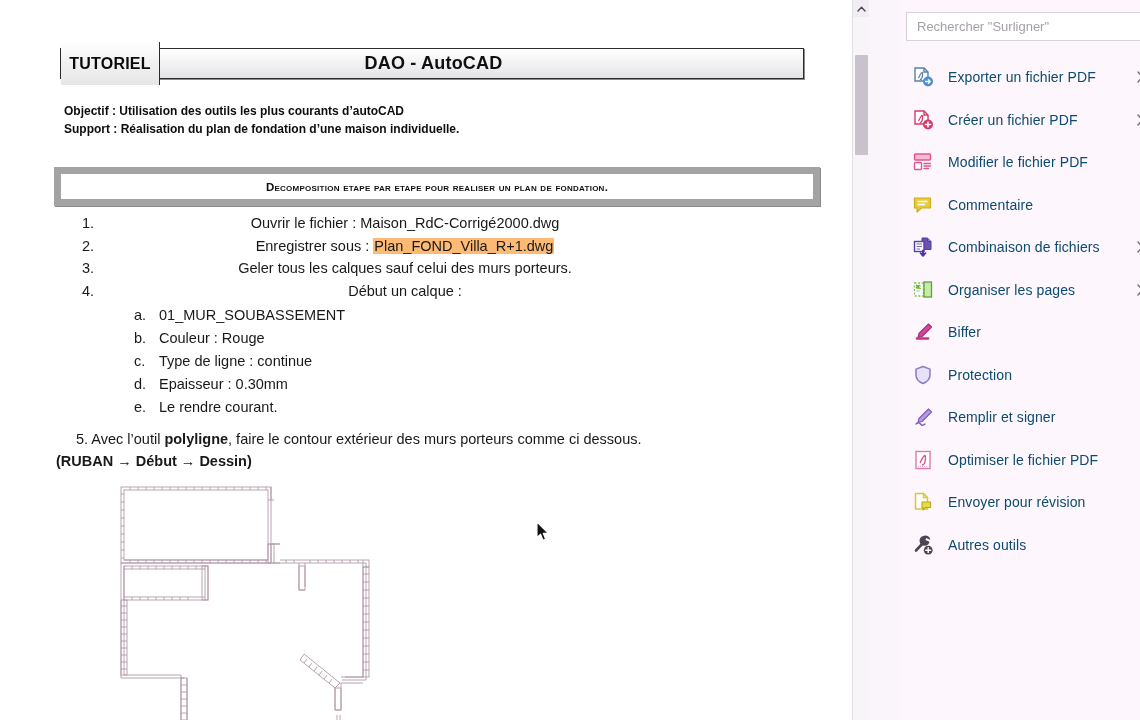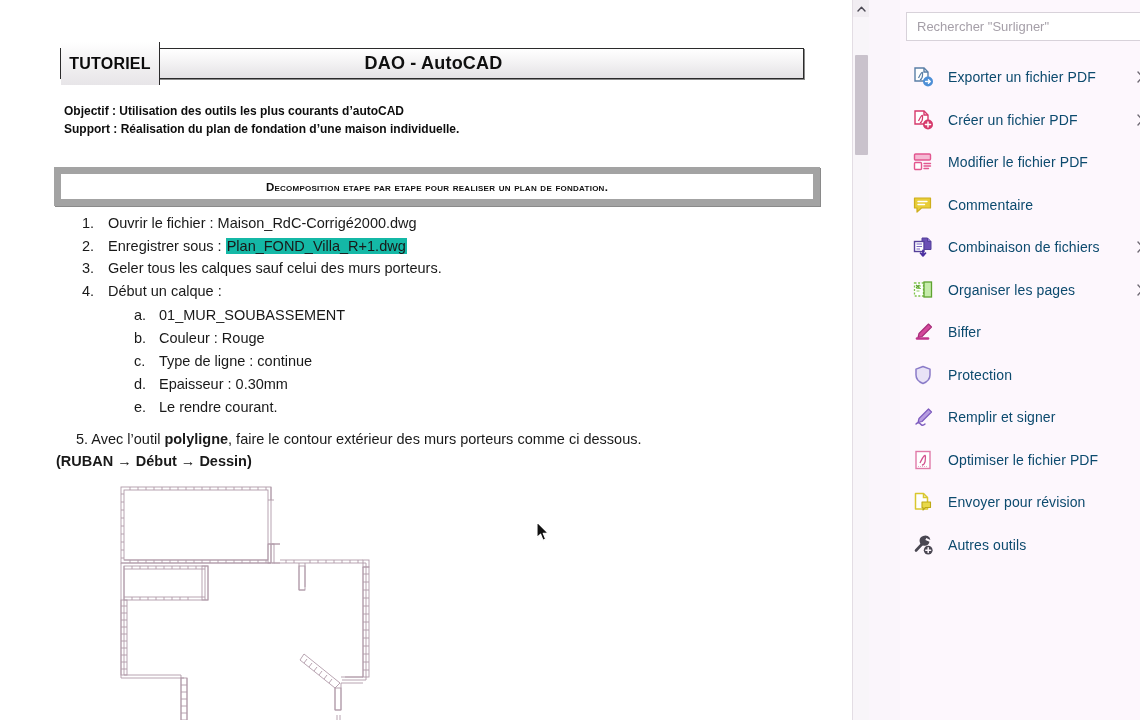--- a/index.html
+++ b/index.html
@@ -63,22 +63,22 @@
     font-variant:small-caps;text-transform:none;letter-spacing:.25px;
   }
 
   
   .steps{
     position:absolute;left:82px;top:212px;width:620px;
     font-size:14.5px;color:#191919;line-height:1.56;
   }
   .step-row{display:flex;align-items:flex-start;}
   .step-num{width:26px;flex:0 0 26px;color:#191919;}
-  .step-text{flex:1;}
-  .hl{background:#14b8a6;padding:0 1px;}
+  .step-text{flex:1;text-align:center;}
+  .hl{background:#fdba74;padding:0 1px;}
 
   .substeps{margin-left:52px;margin-top:2px;}
   .sub-row{display:flex;align-items:flex-start;line-height:1.58;}
   .sub-num{width:25px;flex:0 0 25px;}
 
   
   .step5{
     position:absolute;left:76px;top:428px;width:720px;
     font-size:14.5px;color:#191919;line-height:1.55;
   }

